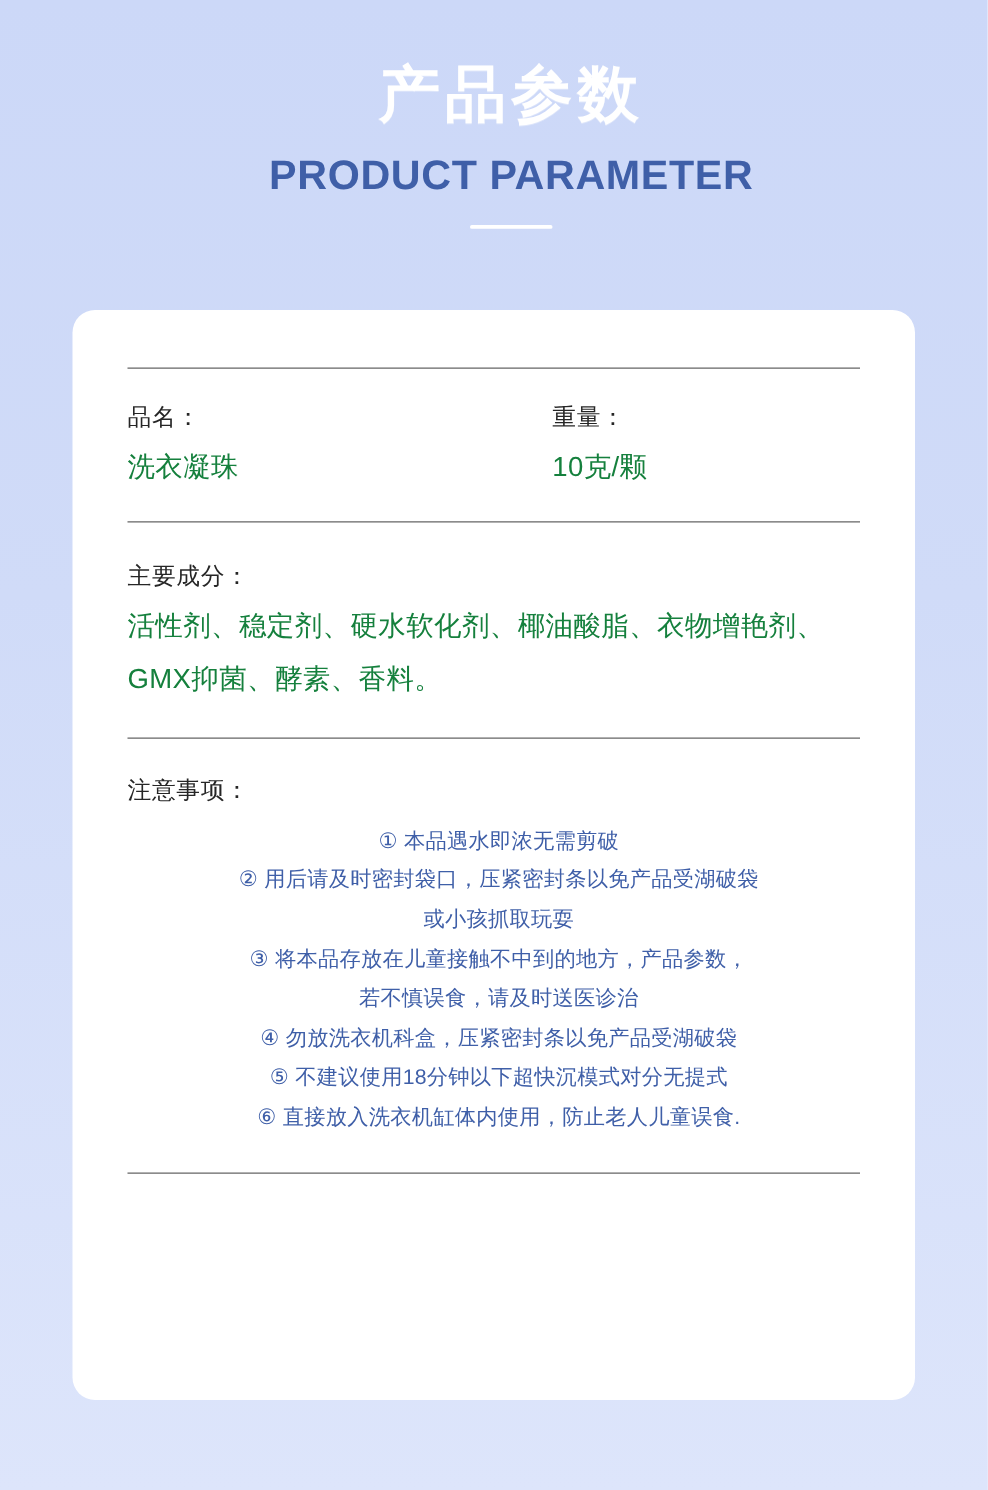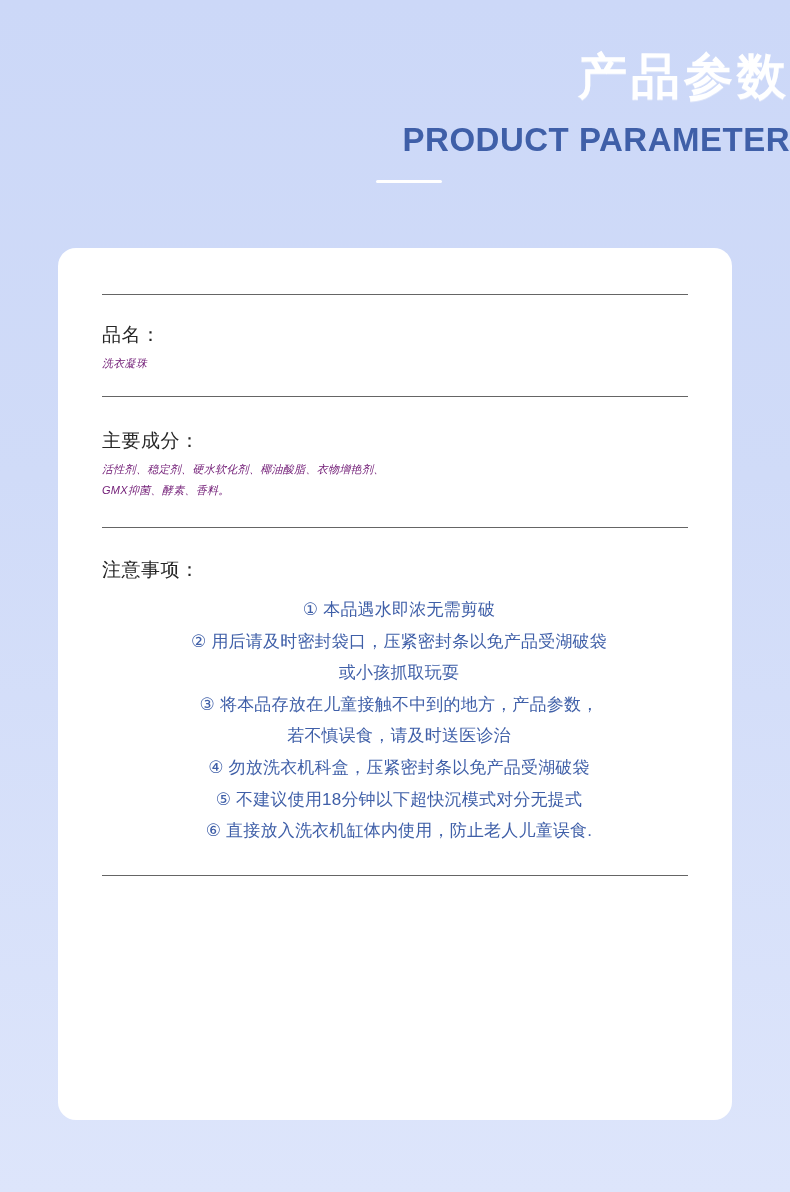--- a/index.html
+++ b/index.html
@@ -17,21 +17,21 @@
     position: relative;
     width: 790px;
     height: 1192px;
     background: linear-gradient(180deg, #ccd8f8 0%, #d0dbf8 40%, #dde5fb 100%);
     box-sizing: border-box;
   }
 
   
   .header {
     padding-top: 48px;
-    text-align: right;
+    text-align: center;
     margin-left: 28px;
   }
   .title-cn {
     font-size: 49px;
     font-weight: bold;
     color: #ffffff;
     letter-spacing: 4px;
     line-height: 1.18;
     text-shadow: 0 1px 0 rgba(255,255,255,0.35);
   }
@@ -83,25 +83,24 @@
   .col-left { width: 58%; }
   .col-right { width: 42%; }
 
   .label {
     font-size: 19px;
     color: #262626;
     line-height: 1.9;
     letter-spacing: 0.5px;
   }
   .value {
-    font-size: 11px;
-    color: #701a75;
+    font-size: 22px;
+    color: #15803d;
     line-height: 1.9;
     letter-spacing: 0.3px;
-    font-style: italic;
   }
   .value.block {
     display: block;
   }
 
   .spec-section { padding: 26px 0 26px 0; }
   .notes-section { padding: 24px 0 28px 0; }
 
   .notes-list {
     margin: 6px 0 0 0;
@@ -130,20 +129,24 @@
 
   <div class="card">
 
     <div class="divider top"></div>
 
     <div class="section row-two">
       <div class="col-left">
         <div class="label">品名：</div>
         <div class="value">洗衣凝珠</div>
       </div>
+      <div class="col-right">
+        <div class="label">重量：</div>
+        <div class="value">10克/颗</div>
+      </div>
     </div>
 
     <div class="divider"></div>
 
     <div class="section spec-section">
       <div class="label">主要成分：</div>
       <span class="value block">活性剂、稳定剂、硬水软化剂、椰油酸脂、衣物增艳剂、</span>
       <span class="value block">GMX抑菌、酵素、香料。</span>
     </div>
 

